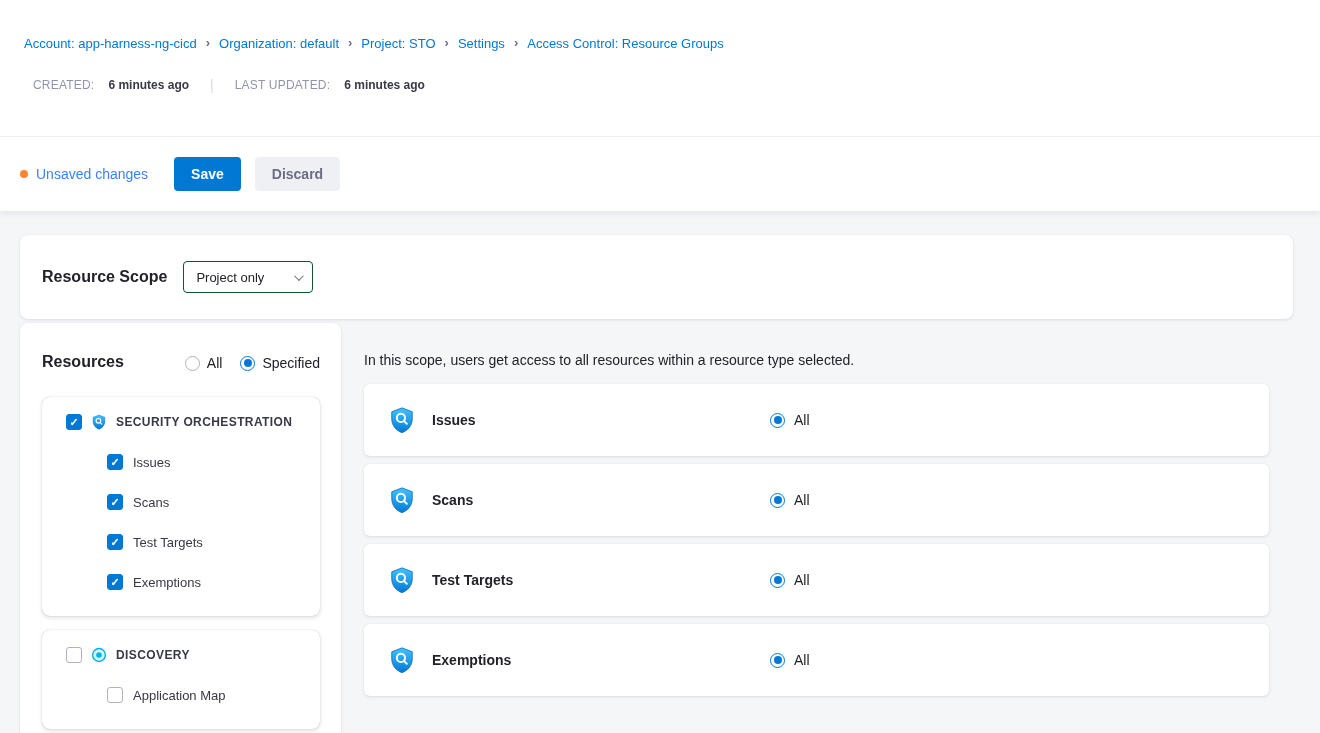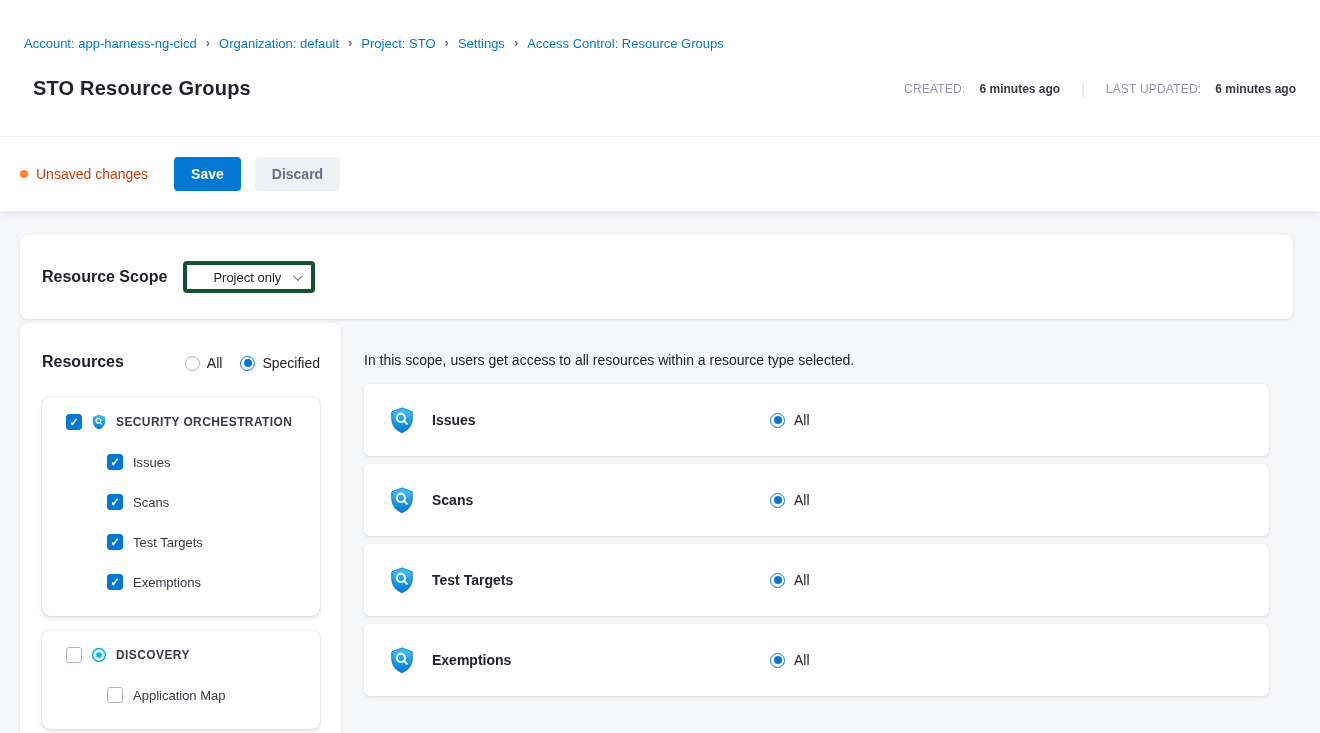--- a/index.html
+++ b/index.html
@@ -25,38 +25,38 @@
   
   .toolbar {
     background:#fff; height:74px; display:flex; align-items:center; justify-content:space-between;
     padding:0 24px 0 20px; position:relative; z-index:3;
     box-shadow:0 3px 6px rgba(40,41,61,0.08);
   }
   .toolbar-desc { font-size:14px; color:#22222a; }
   .toolbar-right { display:flex; align-items:center; gap:14px; }
   .unsaved { display:flex; align-items:center; gap:8px; margin-right:12px; }
   .unsaved-dot { width:8px; height:8px; border-radius:50%; background:#ff832b; }
-  .unsaved-text { color:#c2410c; font-size:14px;text-align:right; }
+  .unsaved-text { color:#3b82f6; font-size:14px;text-align:right; }
   .btn { font-family:inherit; font-size:14px; font-weight:700; border:none; border-radius:4px; height:34px; padding:0 17px; cursor:pointer; }
   .btn-primary { background:#0278d5; color:#fff; }
   .btn-secondary { background:#eef0f4; color:#6b6d85; }
 
   
   .content { padding:24px 27px 0 20px; }
 
   .scope-card {
     background:#fff; border-radius:8px; height:84px;
     box-shadow:0 1px 3px rgba(96,97,112,0.16), 0 0 1px rgba(40,41,61,0.08);
     display:flex; align-items:center; padding:0 22px; gap:16px;
   }
   .scope-label { font-size:16px; font-weight:700; color:#22222a; }
   .dropdown {
-    height:32px; min-width:130px; background:#fff; border:4px solid #14532d; border-radius:4px;
+    height:32px; min-width:130px; background:#fff; border:1px solid #14532d; border-radius:4px;
     display:flex; align-items:center; justify-content:space-between; gap:12px;
-    padding:0 11px 0 26px; font-size:13px; color:#22222a; cursor:pointer;
+    padding:0 11px 0 12px; font-size:13px; color:#22222a; cursor:pointer;
   }
   .chev { width:7px; height:7px; border-right:1.5px solid #6b6d85; border-bottom:1.5px solid #6b6d85; transform:rotate(45deg) translateY(-2px); }
 
   .columns { display:flex; gap:23px; margin-top:4px; align-items:flex-start; }
 
   
   .resources-panel {
     width:321px; min-height:410px; background:#fff; border-radius:8px 8px 0 0;
     box-shadow:0 1px 3px rgba(96,97,112,0.16), 0 0 1px rgba(40,41,61,0.08);
     padding:30px 21px 20px 22px;
@@ -127,21 +127,20 @@
       <span class="crumb-sep">›</span>
       <a class="crumb">Organization: default</a>
       <span class="crumb-sep">›</span>
       <a class="crumb">Project: STO</a>
       <span class="crumb-sep">›</span>
       <a class="crumb">Settings</a>
       <span class="crumb-sep">›</span>
       <a class="crumb">Access Control: Resource Groups</a>
     </nav>
     <div class="title-row">
-      <h1 class="page-title">STO Resource Groups</h1>
       <div class="meta">
         <span class="meta-label">CREATED:</span>
         <span class="meta-value">6 minutes ago</span>
         <span class="meta-div">|</span>
         <span class="meta-label">LAST UPDATED:</span>
         <span class="meta-value">6 minutes ago</span>
       </div>
     </div>
   </header>
 

